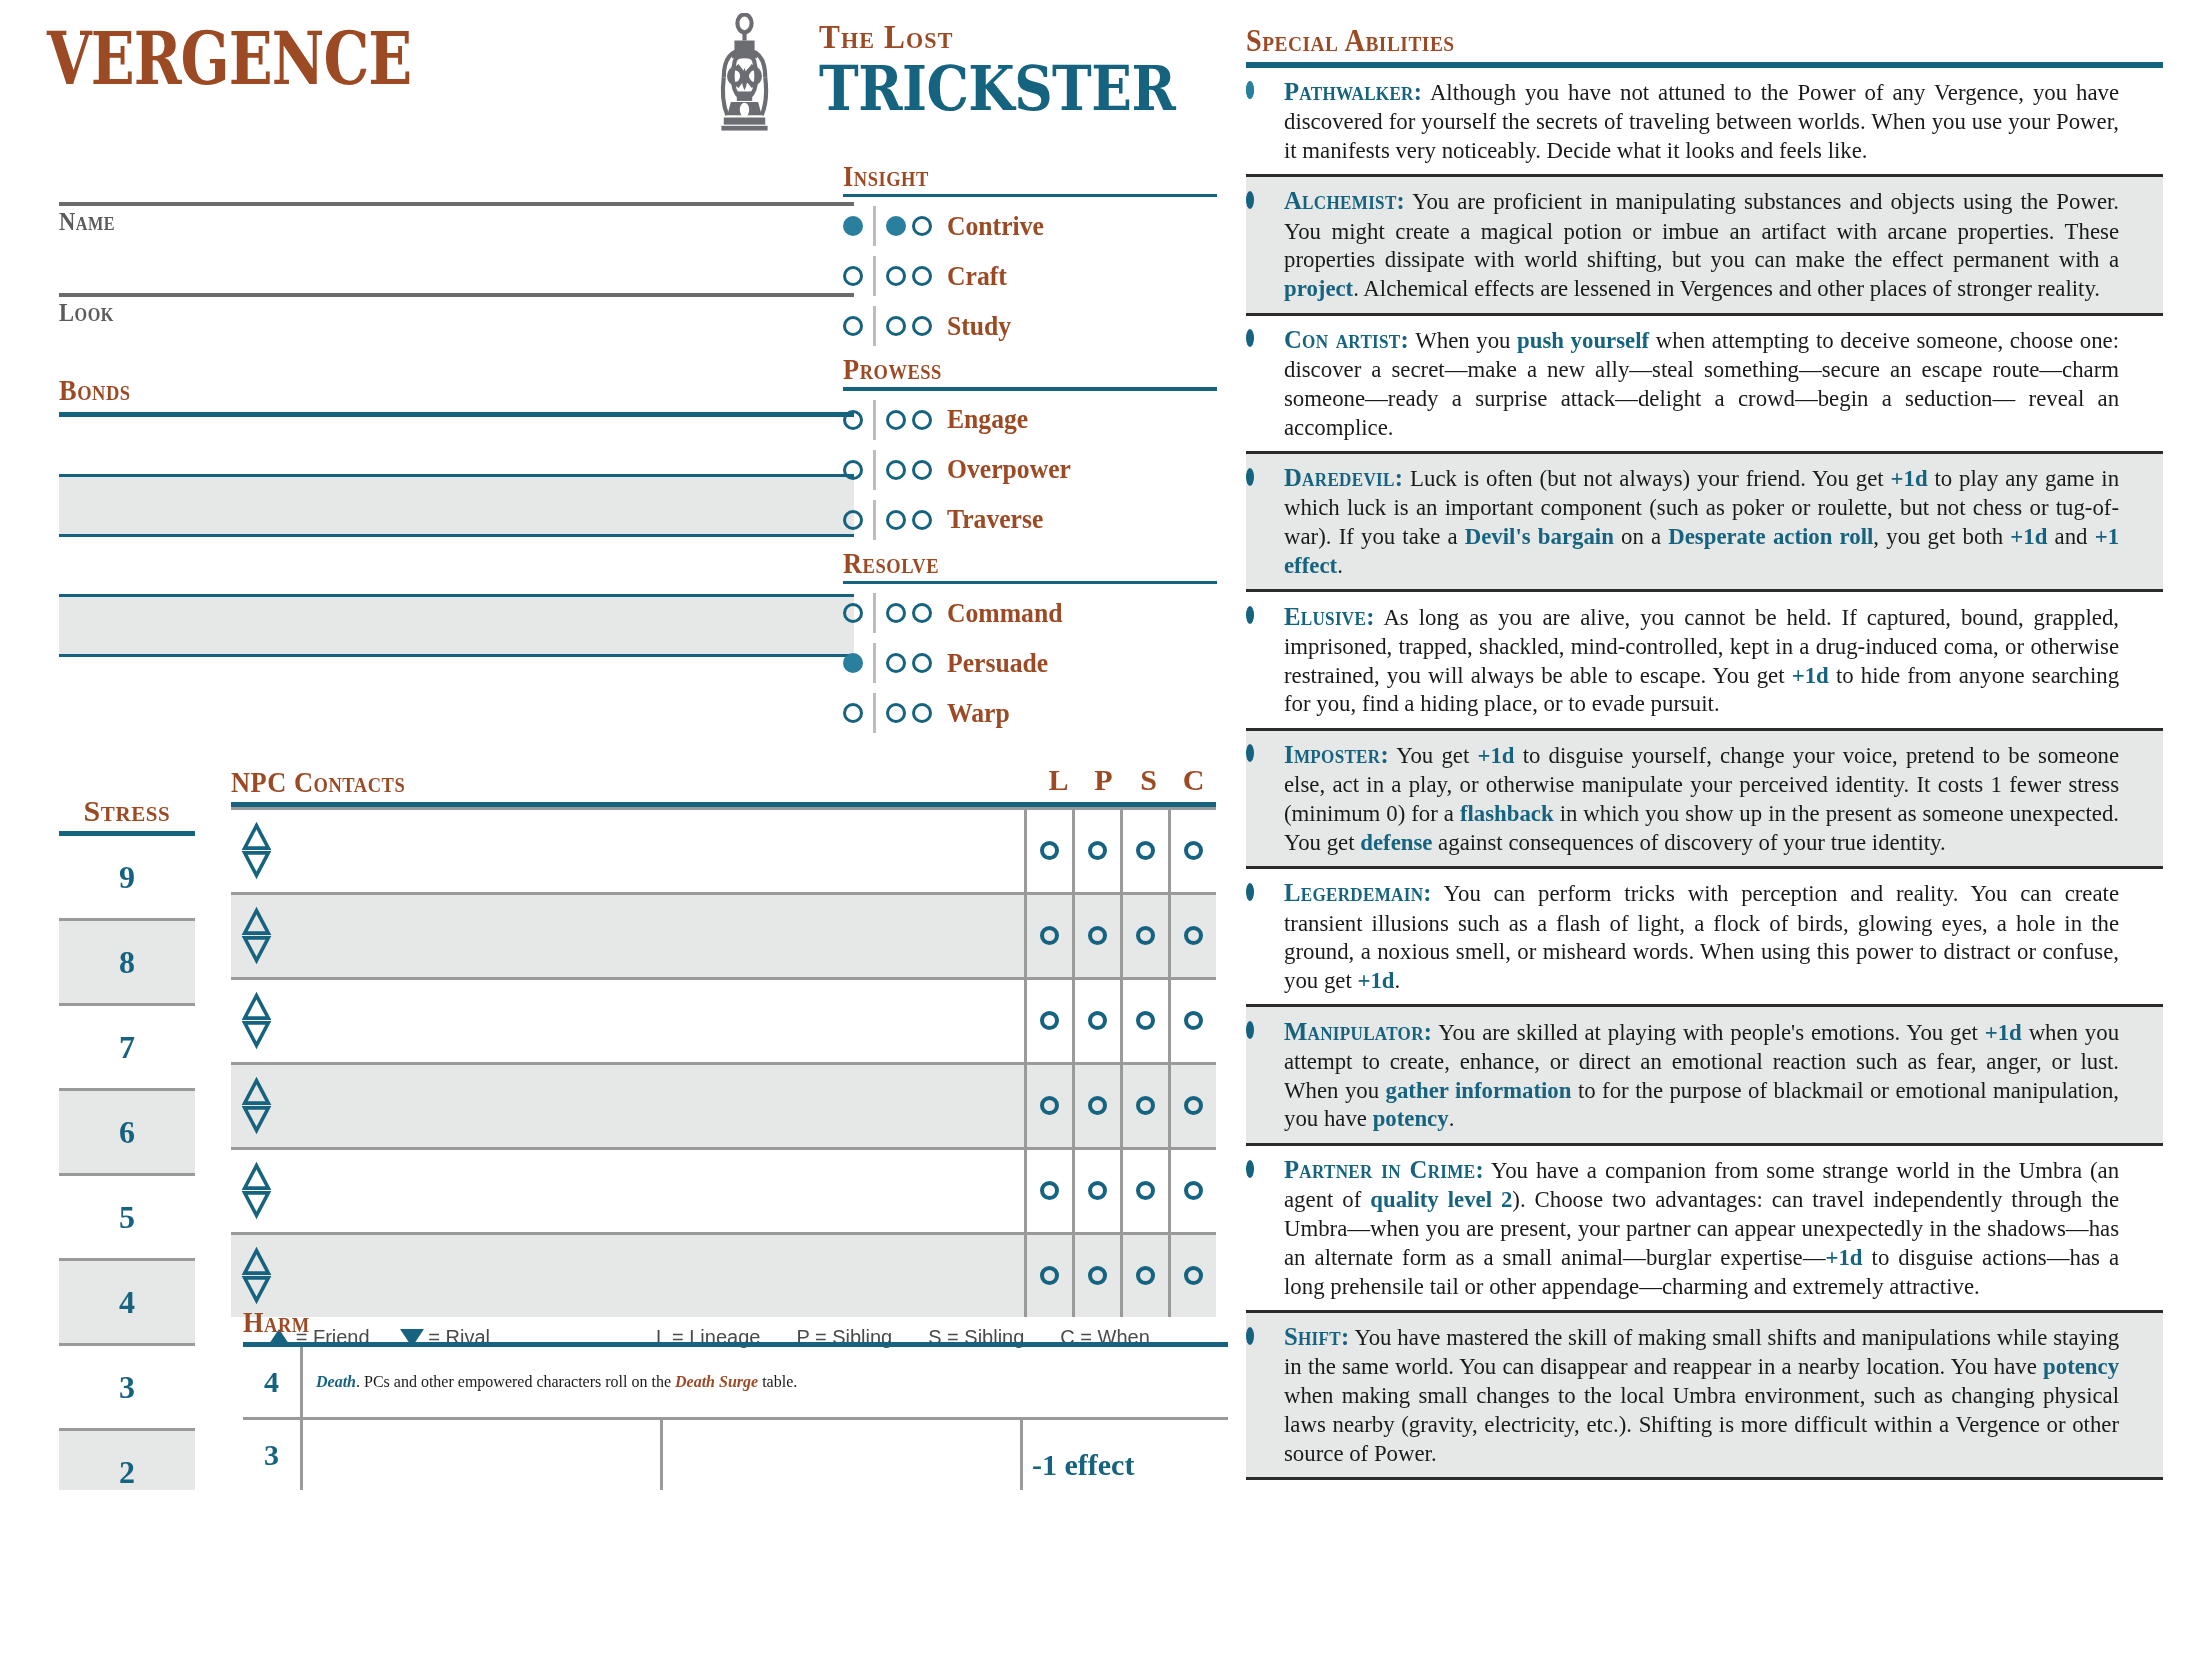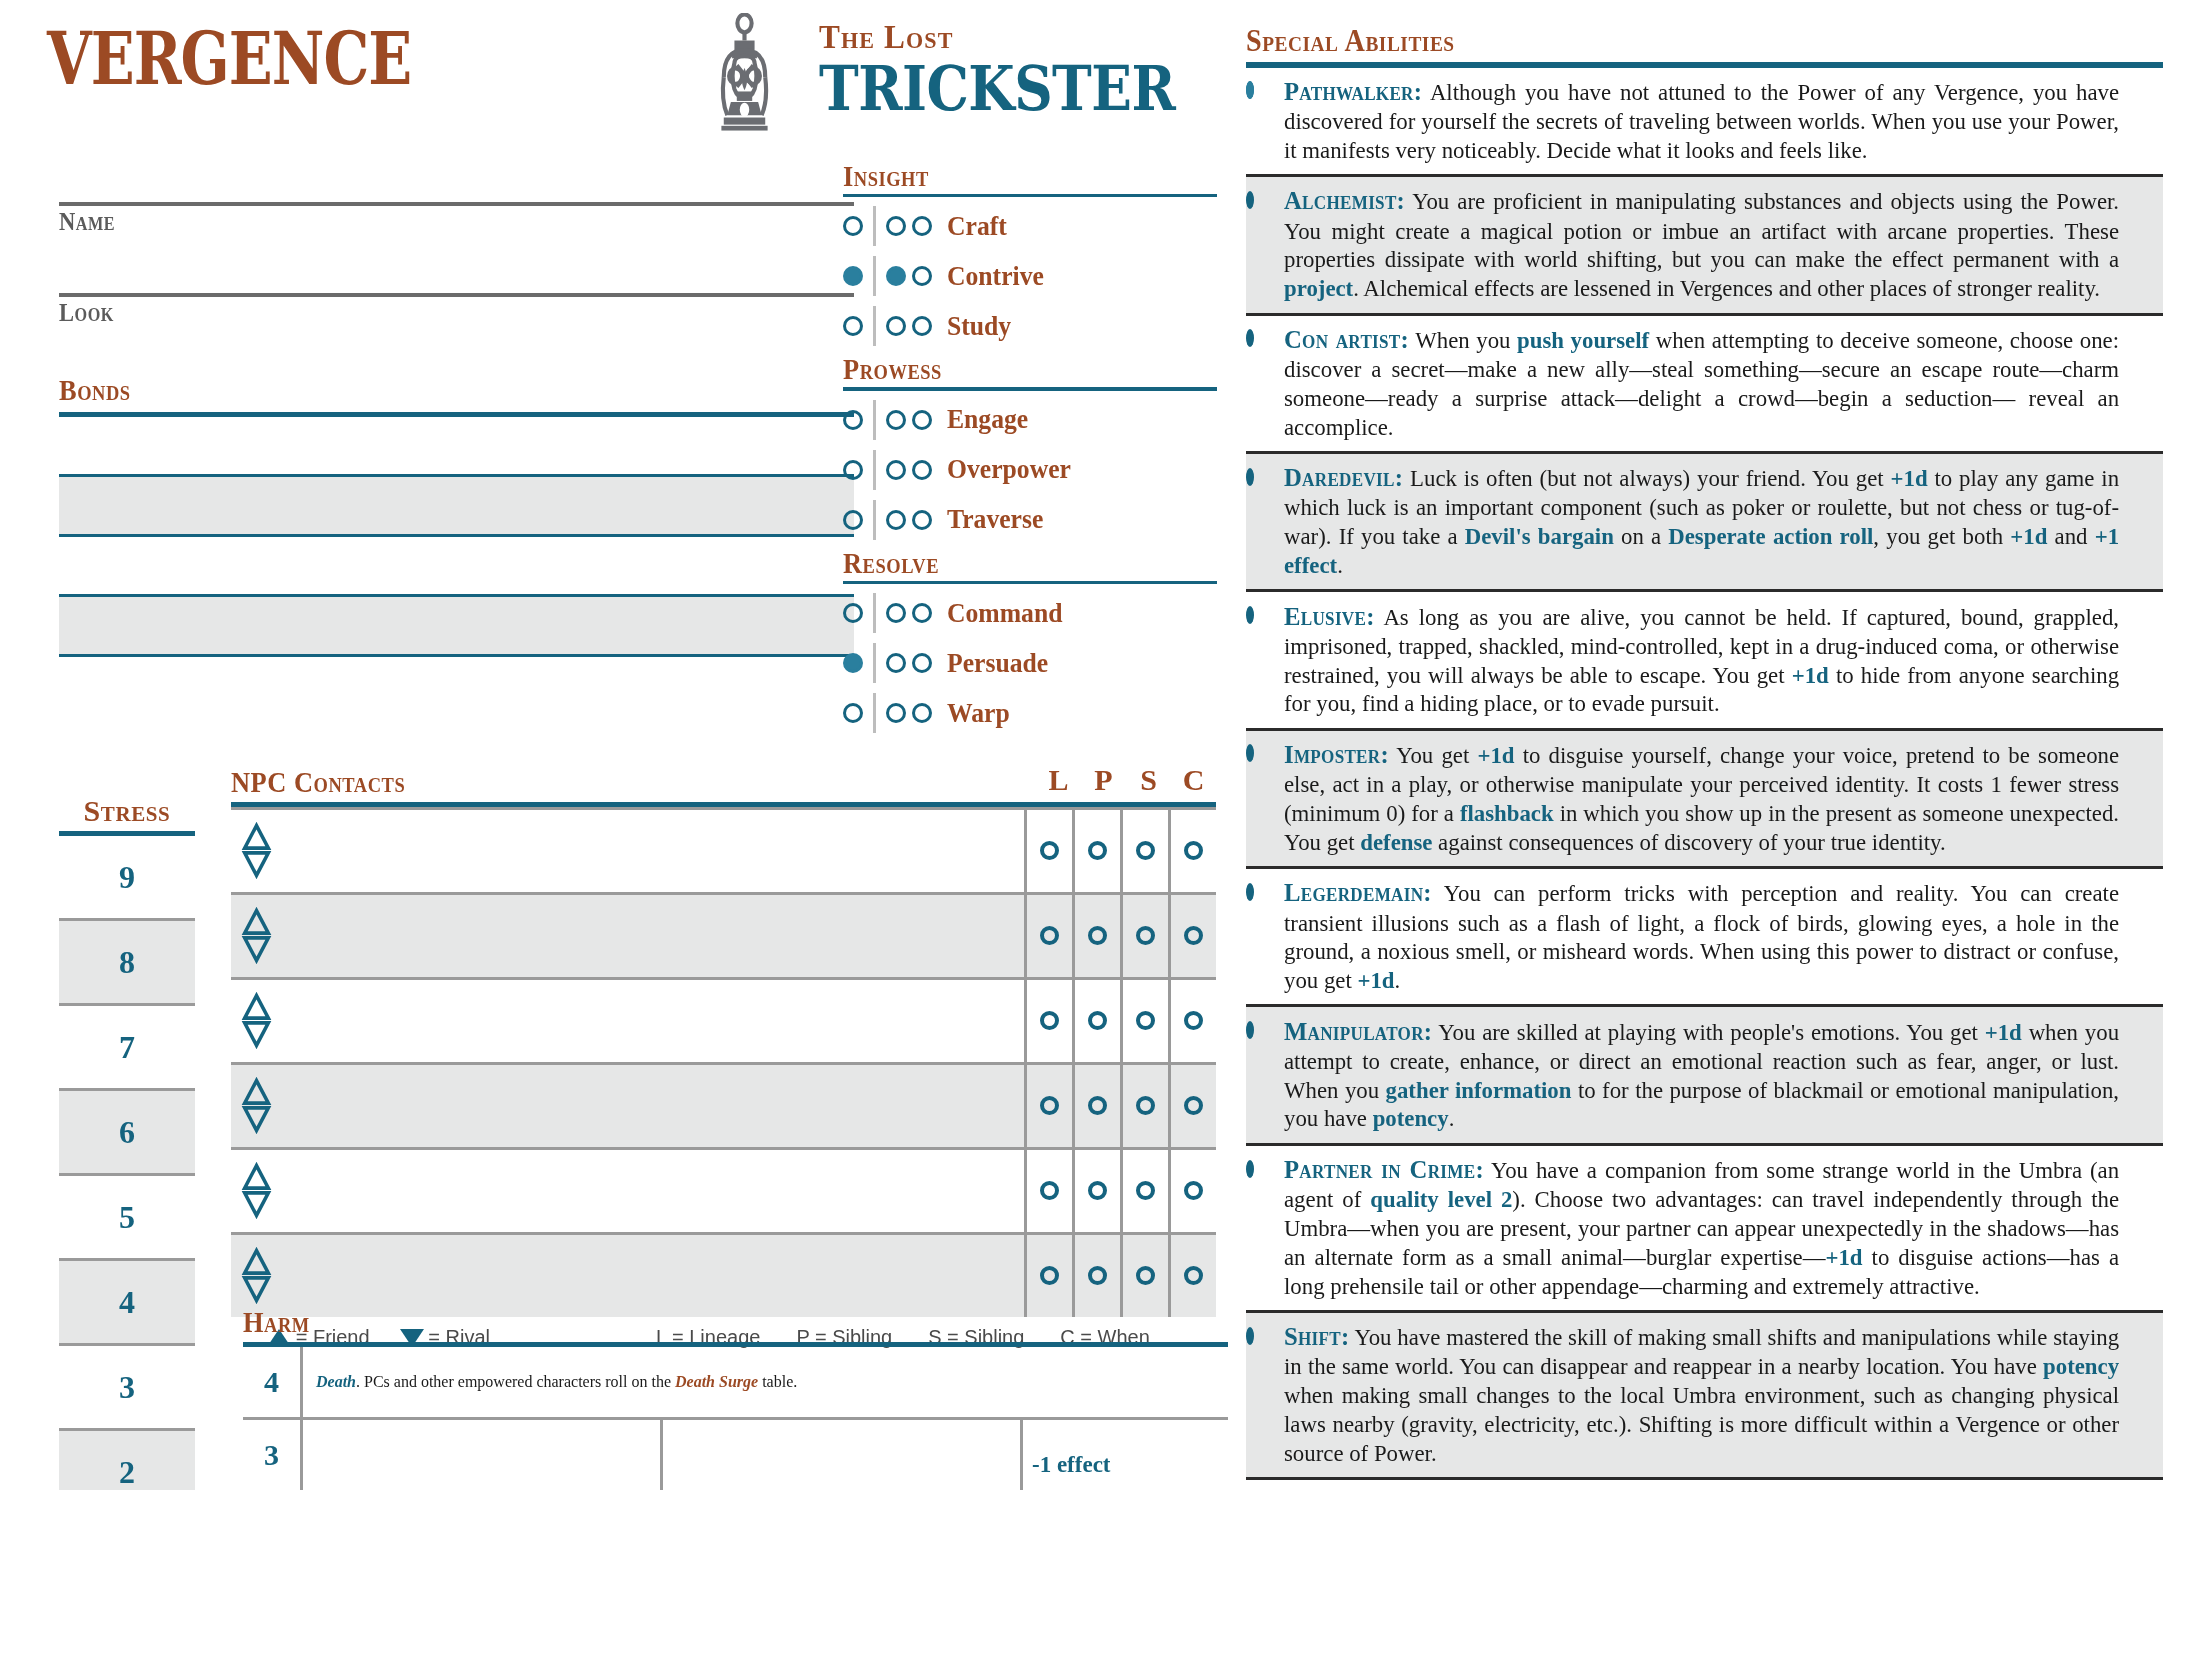--- a/index.html
+++ b/index.html
@@ -67,21 +67,21 @@
   .legend{display:flex;align-items:center;font-family:"Liberation Sans",sans-serif;font-size:20px;color:#4a4a4a;}
 
   
   .harmRow{display:flex;border-bottom:3px solid #9a9a9a;min-height:70px;}
   .harmRow.shade{background:#e6e7e7;}
   .harmNum{width:57px;display:flex;align-items:center;justify-content:center;
            font-family:"Liberation Serif",serif;font-weight:bold;font-size:30px;color:#15637f;
            border-right:3px solid #9a9a9a;}
   .harmMid{flex:1;display:flex;align-items:center;padding-left:13px;font-size:16px;}
   .harmMid2{width:368px;border-right:3px solid #9a9a9a;}
-  .harmEff{width:196px;display:flex;align-items:center;padding-left:9.5px;font-size:23px;line-height:1.22;margin-top:20px;}
+  .harmEff{width:196px;display:flex;align-items:center;padding-left:9.5px;font-size:30px;line-height:1.22;margin-top:20px;}
 
   
   .ab{display:flex;padding:8.3px 0 9.5px 0;}
   .ab.shade{background:#e6e7e7;}
   .abMark{width:38px;flex:0 0 38px;padding-top:9.5px;}
   .abRing{width:20px;height:20px;border-radius:50%;border:4.7px solid #15637f;box-sizing:border-box;}
   .abRing.filled{background:#2a7f9e;border-color:#2a7f9e;}
   .abRings{display:flex;}
   .abRings .abRing{margin-right:5.3px;}
   .abBody{flex:1;font-family:"Liberation Serif",serif;font-size:24px;line-height:1.2;
@@ -140,32 +140,32 @@
     <div style="height:57px;"></div>
     <div class="bondRow shade"></div>
   </div>
 
   <div style="position:absolute;left:843px;top:160px;width:374px;">
 
     <div class="attrBlock">
       <div class="secHead">Insight</div>
       <div class="tealRuleThin" style="margin-top:2.4px;margin-bottom:3.6px;"></div>
       <div class="actionRow">
+        <div class="dot filled"></div>
+          <div class="divider"></div>
+        <div class="dot filled"></div>
+          <div class="dot"></div>
+        <div class="actName">Contrive</div>
+      </div>
+      <div class="actionRow">
         <div class="dot"></div>
           <div class="divider"></div>
         <div class="dot"></div>
           <div class="dot"></div>
         <div class="actName">Craft</div>
-      </div>
-      <div class="actionRow">
-        <div class="dot filled"></div>
-          <div class="divider"></div>
-        <div class="dot filled"></div>
-          <div class="dot"></div>
-        <div class="actName">Contrive</div>
       </div>
       <div class="actionRow">
         <div class="dot"></div>
           <div class="divider"></div>
         <div class="dot"></div>
           <div class="dot"></div>
         <div class="actName">Study</div>
       </div>
     </div>
 

